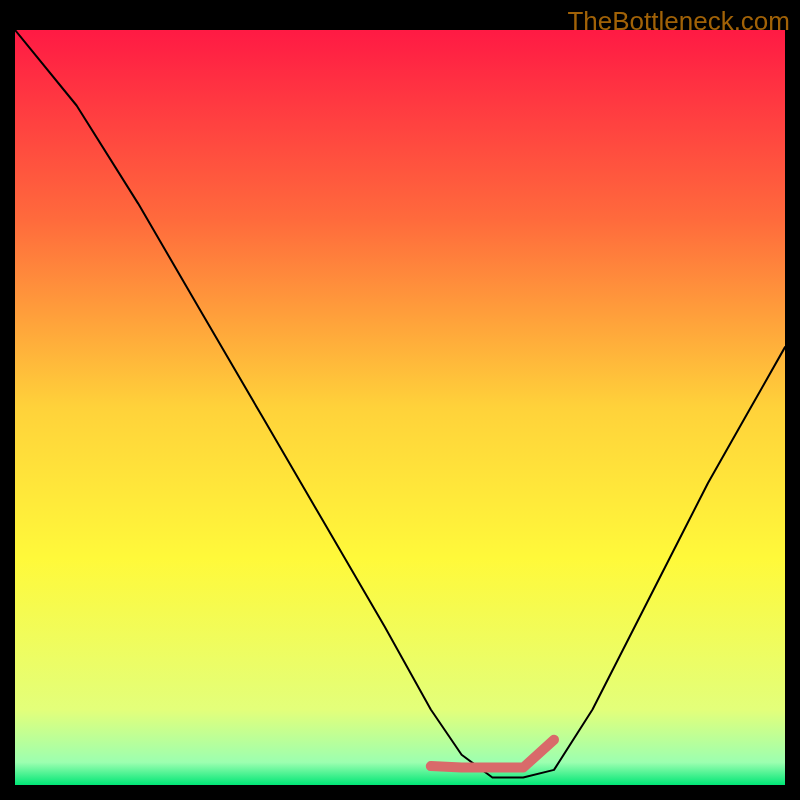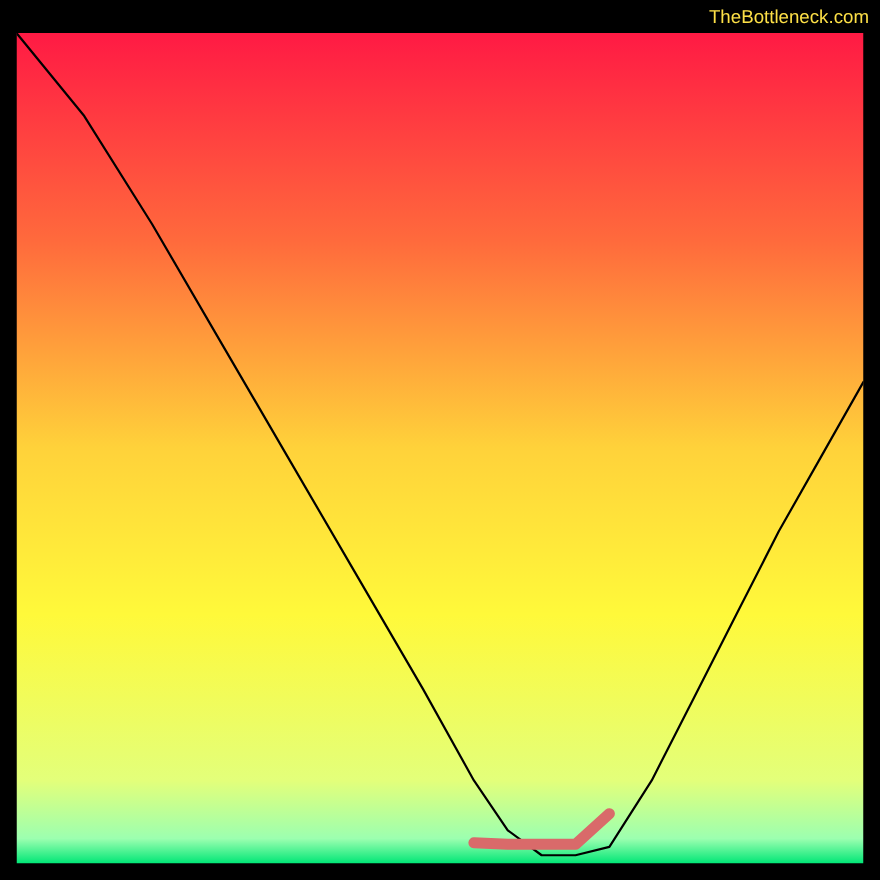--- a/index.html
+++ b/index.html
@@ -1,17 +1,17 @@
 <!DOCTYPE html>
 <html><head>
 <meta charset="utf-8">
 <style>
   * { margin: 0; padding: 0; box-sizing: border-box; }
   body { width: 800px; height: 800px; background: #000; position: relative; font-family: Arial, sans-serif; }
-  .watermark { position: absolute; top: 6px; right: 10px; color: #fde047; font-size: 17px; font-weight: 500; z-index: 10; }
+  .watermark { position: absolute; top: 6px; right: 10px; color: #a16207; font-size: 26px; font-weight: 500; z-index: 10; }
   .plot-container { position: absolute; left: 15px; top: 30px; width: 770px; height: 755px; }
   svg { display: block; }
 </style>
 </head>
 <body>
 
 <div class="watermark">TheBottleneck.com</div>
 
 <div class="plot-container">
   <svg width="770" height="755" viewBox="0 0 770 755">

